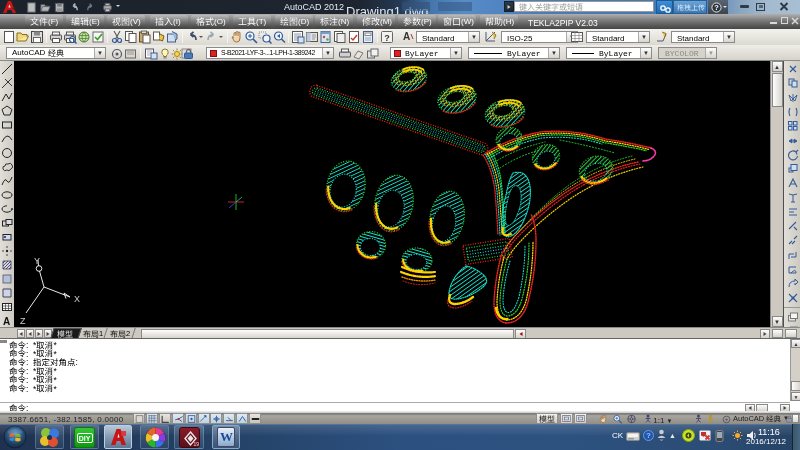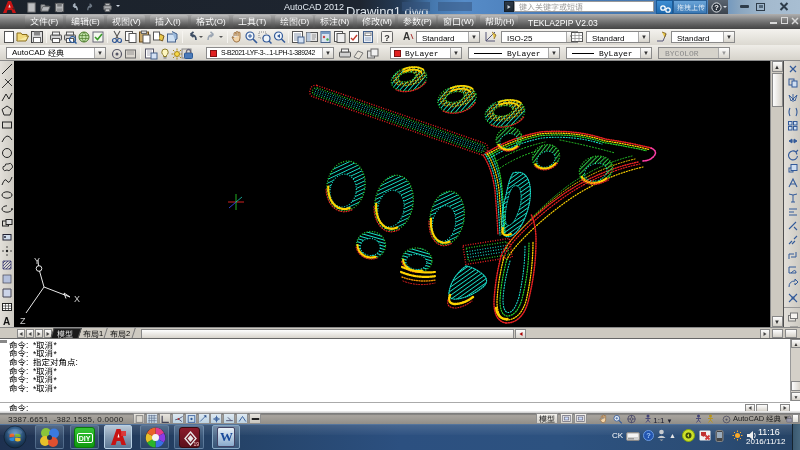--- a/index.html
+++ b/index.html
@@ -407,21 +407,21 @@
     <div class="combo" style="left:468px;top:1.5px;width:92px">
       <div style="position:absolute;left:5px;top:5px;width:28px;height:1px;background:#000"></div>
       <div style="position:absolute;left:38px;top:1px;font-size:8px;font-family:'Liberation Mono',monospace">ByLayer</div>
       <div class="ar">▼</div>
     </div>
     <div class="combo" style="left:566px;top:1.5px;width:86px">
       <div style="position:absolute;left:5px;top:5px;width:22px;height:1.6px;background:#000"></div>
       <div style="position:absolute;left:32px;top:1px;font-size:8px;font-family:'Liberation Mono',monospace">ByLayer</div>
       <div class="ar">▼</div>
     </div>
-    <div class="combo" style="left:658px;top:1.5px;width:72px;background:#d6d3cb">
+    <div class="combo" style="left:658px;top:1.5px;width:59px;background:#d6d3cb">
       <div style="position:absolute;left:6px;top:1px;font-size:8px;color:#8a8a8a;font-family:'Liberation Mono',monospace">BYCOLOR</div>
       <div class="ar" style="color:#999">▼</div>
     </div>
   </div>
 <div class="abs" style="left:0;top:61px;width:800px;height:266px;background:#4e4e4e">
     <div class="abs" style="left:0;top:0;width:14px;height:266px;background:linear-gradient(90deg,#e2dfd9,#cdcac2)"></div>
     <svg class="abs" style="left:1px;top:2px" width="12" height="12" viewBox="0 0 12 12">
       <path d="M1 11 L11 1" stroke="#222" stroke-width="1"></path>
     </svg>
     <svg class="abs" style="left:1px;top:16px" width="12" height="12" viewBox="0 0 12 12">
@@ -1086,21 +1086,21 @@
       <circle cx="5.5" cy="5.5" r="2.5" fill="#f8a82a"></circle>
       <g stroke="#f8a82a" stroke-width="1">
         <path d="M5.5 0.5 V2 M5.5 9 V10.5 M0.5 5.5 H2 M9 5.5 H10.5 M2 2 l1 1 M8 8 l1 1 M9 2 L8 3 M3 8 l-1 1"></path>
       </g>
     </svg>
     <svg class="abs" style="left:746px;top:6px" width="11" height="11" viewBox="0 0 11 11">
       <path d="M1 4 h2.5 L7 1 V10 L3.5 7 H1 Z" fill="#f0f0f0"></path>
       <path d="M8.5 3 Q10 5.5 8.5 8" stroke="#f0f0f0" fill="none"></path>
     </svg>
     <div class="abs" style="left:758px;top:3px;font-size:9px;color:#fff">11:16</div>
-    <div class="abs" style="left:746px;top:13px;font-size:8px;color:#fff">2016/11/12</div>
+    <div class="abs" style="left:746px;top:13px;font-size:8px;color:#fff">2016/12/12</div>
     <div class="abs" style="left:792px;top:0;width:8px;height:26px;background:linear-gradient(90deg,#3a586f,#48687f);border-left:1px solid #16242f"></div>
   </div>
 <svg width="0" height="0" style="position:absolute">
     <defs>
       <path id="u4E0A" d="M427 55V837H51V912H950V837H506V439H881V364H506V55Z"></path>
       <path id="u4EE4" d="M400 322C456 367 522 433 552 476L609 429C578 386 509 322 454 279ZM168 502V574H712C655 634 581 707 513 772C461 737 407 704 360 676L307 729C418 797 562 899 630 965L687 902C659 877 620 846 576 815C673 720 781 610 856 531L800 497L787 502ZM510 36C406 178 217 312 35 389C56 407 78 433 90 452C239 382 390 277 504 158C617 274 783 388 918 450C930 429 956 398 974 382C832 327 655 214 551 106L578 72Z"></path>
       <path id="u4EF6" d="M317 539V612H604V960H679V612H953V539H679V318H909V245H679V52H604V245H470C483 200 494 152 504 105L432 90C409 221 367 350 309 433C327 442 359 460 373 471C400 429 425 376 446 318H604V539ZM268 44C214 195 126 345 32 443C45 460 67 499 75 517C107 483 137 443 167 400V958H239V283C277 213 311 139 339 65Z"></path>
       <path id="u4F20" d="M266 44C210 196 116 346 18 443C31 460 52 499 60 517C94 482 128 440 160 395V958H232V283C272 214 308 139 337 65ZM468 755C563 813 676 903 731 960L787 904C760 877 721 845 677 812C754 729 838 634 899 563L846 530L834 535H513L549 416H954V345H569L602 226H908V156H621L647 55L573 45L545 156H348V226H526L493 345H291V416H472C451 487 429 553 411 605H769C725 655 671 716 619 771C587 749 554 728 523 709Z"></path>
       <path id="u4FEE" d="M698 494C644 546 543 593 454 620C468 632 486 650 496 665C591 633 694 581 755 518ZM794 593C726 664 594 721 467 750C482 764 497 785 506 800C641 763 774 701 850 617ZM887 701C798 804 614 868 413 897C428 913 444 939 452 957C664 920 852 848 952 729ZM306 319V802H370V319ZM553 212H832C798 267 749 314 692 352C630 310 584 261 553 212ZM565 39C523 147 451 251 370 318C387 328 415 350 428 362C458 334 488 301 517 264C545 306 584 348 633 386C554 428 462 456 371 473C384 487 400 514 407 530C507 509 605 476 690 426C756 468 836 502 930 524C939 507 958 478 972 464C887 448 813 421 750 388C827 332 890 260 928 168L885 146L871 149H590C607 119 621 88 634 57ZM235 46C187 201 107 354 20 454C33 473 53 513 59 531C92 492 123 448 153 399V960H224V266C255 202 282 133 304 65Z"></path>
       <path id="u5165" d="M295 125C361 171 412 227 456 289C391 574 266 777 41 893C61 907 96 938 110 953C313 835 441 651 517 389C627 591 698 822 927 950C931 926 951 886 964 865C631 666 661 290 341 61Z"></path>

